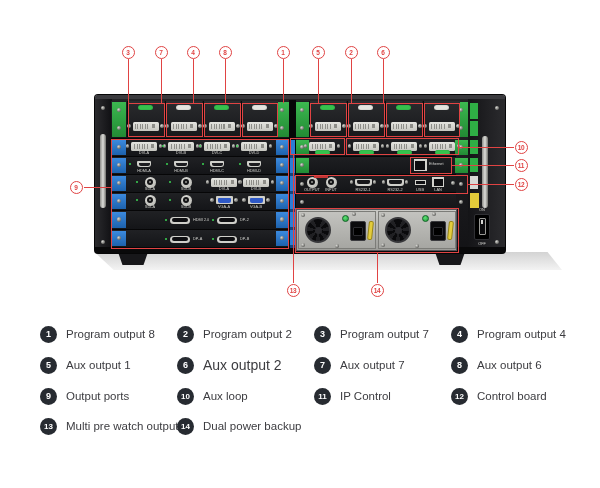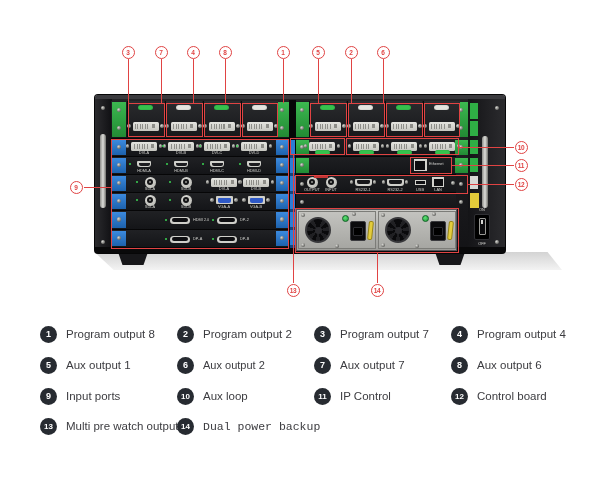--- a/index.html
+++ b/index.html
@@ -391,48 +391,48 @@
       <div style="position: absolute; left: 451px; top: 10px; height: 18px; display: flex; align-items: center; gap: 9px;">
         <div style="position: static; width: 17px; height: 17px; border-radius: 50%; background: rgb(39, 43, 49); color: rgb(255, 255, 255); font-size: 9px; font-weight: bold; display: flex; align-items: center; justify-content: center; flex: 0 0 17px;">4</div>
         <div style="position: static; font-size: 11.5px; color: rgb(60, 60, 64); white-space: nowrap;">Program output 4</div>
       </div>
       <div style="position: absolute; left: 40px; top: 41px; height: 18px; display: flex; align-items: center; gap: 9px;">
         <div style="position: static; width: 17px; height: 17px; border-radius: 50%; background: rgb(39, 43, 49); color: rgb(255, 255, 255); font-size: 9px; font-weight: bold; display: flex; align-items: center; justify-content: center; flex: 0 0 17px;">5</div>
         <div style="position: static; font-size: 11.5px; color: rgb(60, 60, 64); white-space: nowrap;">Aux output 1</div>
       </div>
       <div style="position: absolute; left: 177px; top: 41px; height: 18px; display: flex; align-items: center; gap: 9px;">
         <div style="position: static; width: 17px; height: 17px; border-radius: 50%; background: rgb(39, 43, 49); color: rgb(255, 255, 255); font-size: 9px; font-weight: bold; display: flex; align-items: center; justify-content: center; flex: 0 0 17px;">6</div>
-        <div style="position: static; font-size: 11px; color: rgb(60, 60, 64); white-space: nowrap; text-align: center;">Aux output 2</div>
+        <div style="position: static; font-size: 14px; color: rgb(60, 60, 64); white-space: nowrap; text-align: center;">Aux output 2</div>
       </div>
       <div style="position: absolute; left: 314px; top: 41px; height: 18px; display: flex; align-items: center; gap: 9px;">
         <div style="position: static; width: 17px; height: 17px; border-radius: 50%; background: rgb(39, 43, 49); color: rgb(255, 255, 255); font-size: 9px; font-weight: bold; display: flex; align-items: center; justify-content: center; flex: 0 0 17px;">7</div>
         <div style="position: static; font-size: 11.5px; color: rgb(60, 60, 64); white-space: nowrap;">Aux output 7</div>
       </div>
       <div style="position: absolute; left: 451px; top: 41px; height: 18px; display: flex; align-items: center; gap: 9px;">
         <div style="position: static; width: 17px; height: 17px; border-radius: 50%; background: rgb(39, 43, 49); color: rgb(255, 255, 255); font-size: 9px; font-weight: bold; display: flex; align-items: center; justify-content: center; flex: 0 0 17px;">8</div>
         <div style="position: static; font-size: 11.5px; color: rgb(60, 60, 64); white-space: nowrap;">Aux output 6</div>
       </div>
       <div style="position: absolute; left: 40px; top: 72px; height: 18px; display: flex; align-items: center; gap: 9px;">
         <div style="position: static; width: 17px; height: 17px; border-radius: 50%; background: rgb(39, 43, 49); color: rgb(255, 255, 255); font-size: 9px; font-weight: bold; display: flex; align-items: center; justify-content: center; flex: 0 0 17px;">9</div>
-        <div style="position: static; font-size: 11.5px; color: rgb(60, 60, 64); white-space: nowrap;">Input ports</div>
+        <div style="position: static; font-size: 11.5px; color: rgb(60, 60, 64); white-space: nowrap;">Output ports</div>
       </div>
       <div style="position: absolute; left: 177px; top: 72px; height: 18px; display: flex; align-items: center; gap: 9px;">
         <div style="position: static; width: 17px; height: 17px; border-radius: 50%; background: rgb(39, 43, 49); color: rgb(255, 255, 255); font-size: 8px; font-weight: bold; display: flex; align-items: center; justify-content: center; flex: 0 0 17px;">10</div>
         <div style="position: static; font-size: 11.5px; color: rgb(60, 60, 64); white-space: nowrap;">Aux loop</div>
       </div>
       <div style="position: absolute; left: 314px; top: 72px; height: 18px; display: flex; align-items: center; gap: 9px;">
         <div style="position: static; width: 17px; height: 17px; border-radius: 50%; background: rgb(39, 43, 49); color: rgb(255, 255, 255); font-size: 8px; font-weight: bold; display: flex; align-items: center; justify-content: center; flex: 0 0 17px;">11</div>
         <div style="position: static; font-size: 11.5px; color: rgb(60, 60, 64); white-space: nowrap;">IP Control</div>
       </div>
       <div style="position: absolute; left: 451px; top: 72px; height: 18px; display: flex; align-items: center; gap: 9px;">
         <div style="position: static; width: 17px; height: 17px; border-radius: 50%; background: rgb(39, 43, 49); color: rgb(255, 255, 255); font-size: 8px; font-weight: bold; display: flex; align-items: center; justify-content: center; flex: 0 0 17px;">12</div>
         <div style="position: static; font-size: 11.5px; color: rgb(60, 60, 64); white-space: nowrap;">Control board</div>
       </div>
       <div style="position: absolute; left: 40px; top: 102px; height: 18px; display: flex; align-items: center; gap: 9px;">
         <div style="position: static; width: 17px; height: 17px; border-radius: 50%; background: rgb(39, 43, 49); color: rgb(255, 255, 255); font-size: 8px; font-weight: bold; display: flex; align-items: center; justify-content: center; flex: 0 0 17px;">13</div>
         <div style="position: static; font-size: 11.5px; color: rgb(60, 60, 64); white-space: nowrap;">Multi pre watch output</div>
       </div>
       <div style="position: absolute; left: 177px; top: 102px; height: 18px; display: flex; align-items: center; gap: 9px;">
         <div style="position: static; width: 17px; height: 17px; border-radius: 50%; background: rgb(39, 43, 49); color: rgb(255, 255, 255); font-size: 8px; font-weight: bold; display: flex; align-items: center; justify-content: center; flex: 0 0 17px;">14</div>
-        <div style="position: static; font-size: 11.5px; color: rgb(60, 60, 64); white-space: nowrap; font-family: Liberation Mono, monospace;">Dual power backup</div>
+        <div style="position: static; font-size: 11.5px; color: rgb(60, 60, 64); white-space: nowrap;">Dual power backup</div>
       </div>
     </div>
   </div>
 
 </body></html>

